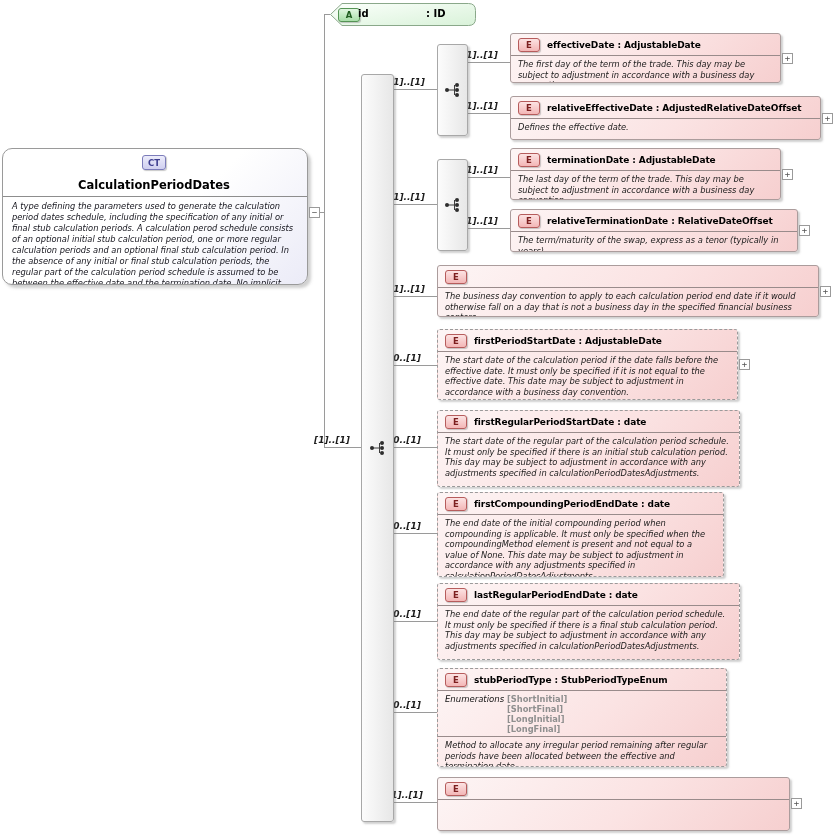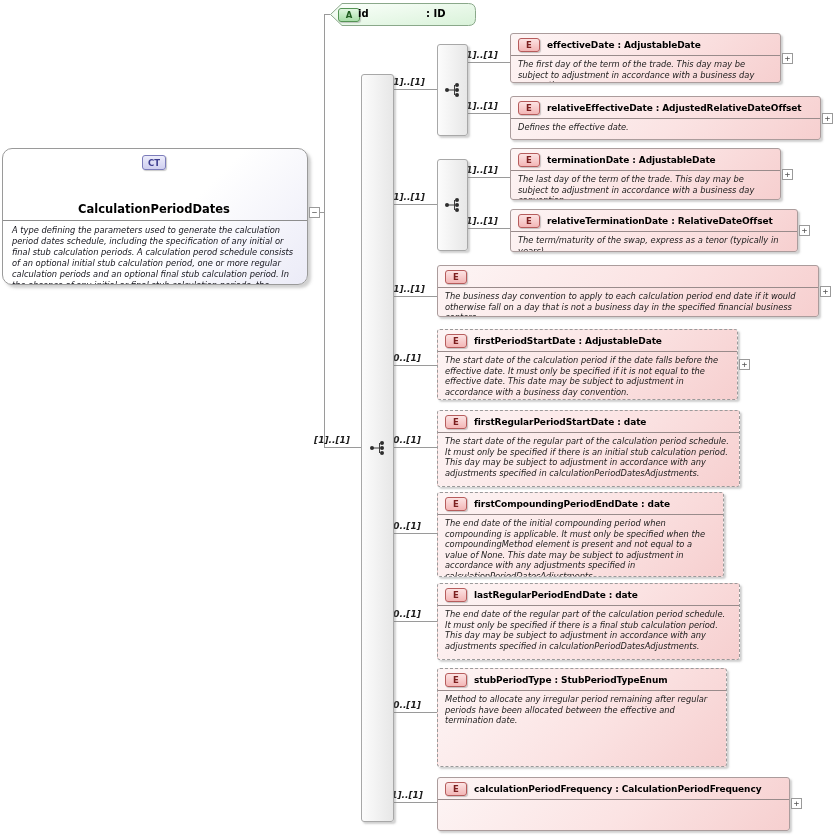--- a/index.html
+++ b/index.html
@@ -42,21 +42,21 @@
   .a-badge{width:20px;height:12px;font-size:8.5px;color:#1f5c1f;
            background:linear-gradient(#e2f7e2,#a9dea9);border:1px solid #559455;}
 
   
   .ctbox{position:absolute;left:2px;top:148px;width:306px;height:137px;box-sizing:border-box;
          border:1px solid #9a9a9a;border-radius:10px;
          background:linear-gradient(135deg,#ffffff 55%,#ebebf7 100%);
          box-shadow:3px 3px 3px rgba(120,120,120,.35);overflow:hidden;}
   .cthead{display:flex;align-items:center;gap:8px;padding:6px 10px 4px 8px;
           border-bottom:1px solid #8d8d8d;flex-direction:column;}
-  .cttitle{font-size:11.5px;font-weight:bold;color:#000;margin-top:24px;}
+  .cttitle{font-size:11.5px;font-weight:bold;color:#000;}
   .ctdesc{padding:4px 9px;font-size:8.3px;font-style:italic;color:#14141c;line-height:11px;}
 
   
   .attr{position:absolute;left:330px;top:3px;width:146px;height:23px;}
   .attr svg{position:absolute;left:0;top:0;}
   .attr .a-badge{position:absolute;left:8px;top:5px;}
   .aname,.atype{position:absolute;top:5px;font-size:10px;font-weight:bold;color:#000;
                 white-space:nowrap;}
   .aname{left:28px;} .atype{left:96px;}
 
@@ -234,27 +234,35 @@
       <span class="etitle">lastRegularPeriodEndDate : date</span>
     </div>
     <div class="edesc">The end date of the regular part of the calculation period schedule. It must only be specified if there is a final stub calculation period. This day may be subject to adjustment in accordance with any adjustments specified in calculationPeriodDatesAdjustments.</div>
   </div>
 
   <div class="ebox dashed" style="left:437px;top:668px;width:290px;height:99px">
     <div class="ehead">
       <span class="badge e-badge">E</span>
       <span class="etitle">stubPeriodType : StubPeriodTypeEnum</span>
     </div>
+    <div class="enumwrap">
+      <span class="enumlabel">Enumerations</span>
+      <span class="enumvals">
+        <div>[ShortInitial]</div>
+        <div>[ShortFinal]</div>
+        <div>[LongInitial]</div>
+        <div>[LongFinal]</div>
+      </span>
+    </div>
     <div class="edesc">Method to allocate any irregular period remaining after regular periods have been allocated between the effective and termination date.</div>
   </div>
 
   <div class="ebox solid" style="left:437px;top:777px;width:353px;height:54px">
     <div class="ehead">
       <span class="badge e-badge">E</span>
-      <span class="etitle">calculationPeriodFrequency : CalculationPeriodFrequency</span>
     </div>
   </div>
 
   <div class="toggle" style="left:782px;top:53px">+</div>
   <div class="toggle" style="left:822px;top:113px">+</div>
   <div class="toggle" style="left:782px;top:169px">+</div>
   <div class="toggle" style="left:799px;top:225px">+</div>
   <div class="toggle" style="left:820px;top:286px">+</div>
   <div class="toggle" style="left:739px;top:359px">+</div>
   <div class="toggle" style="left:791px;top:798px">+</div>

